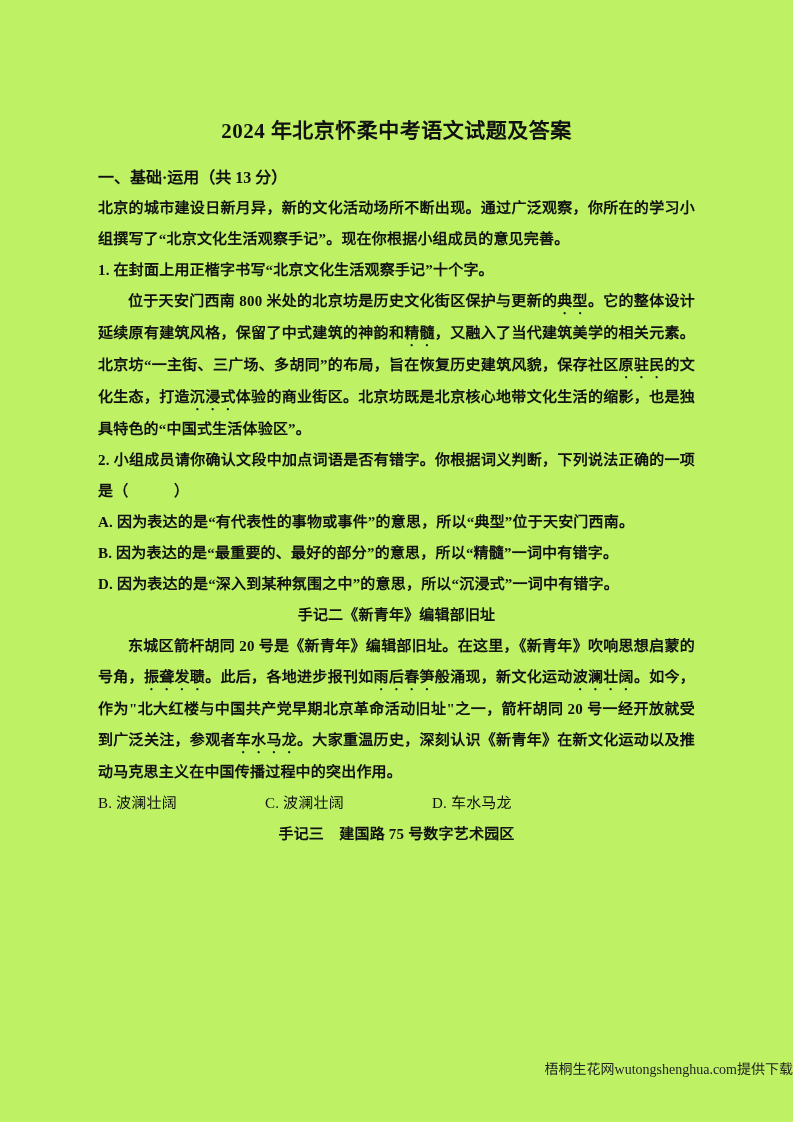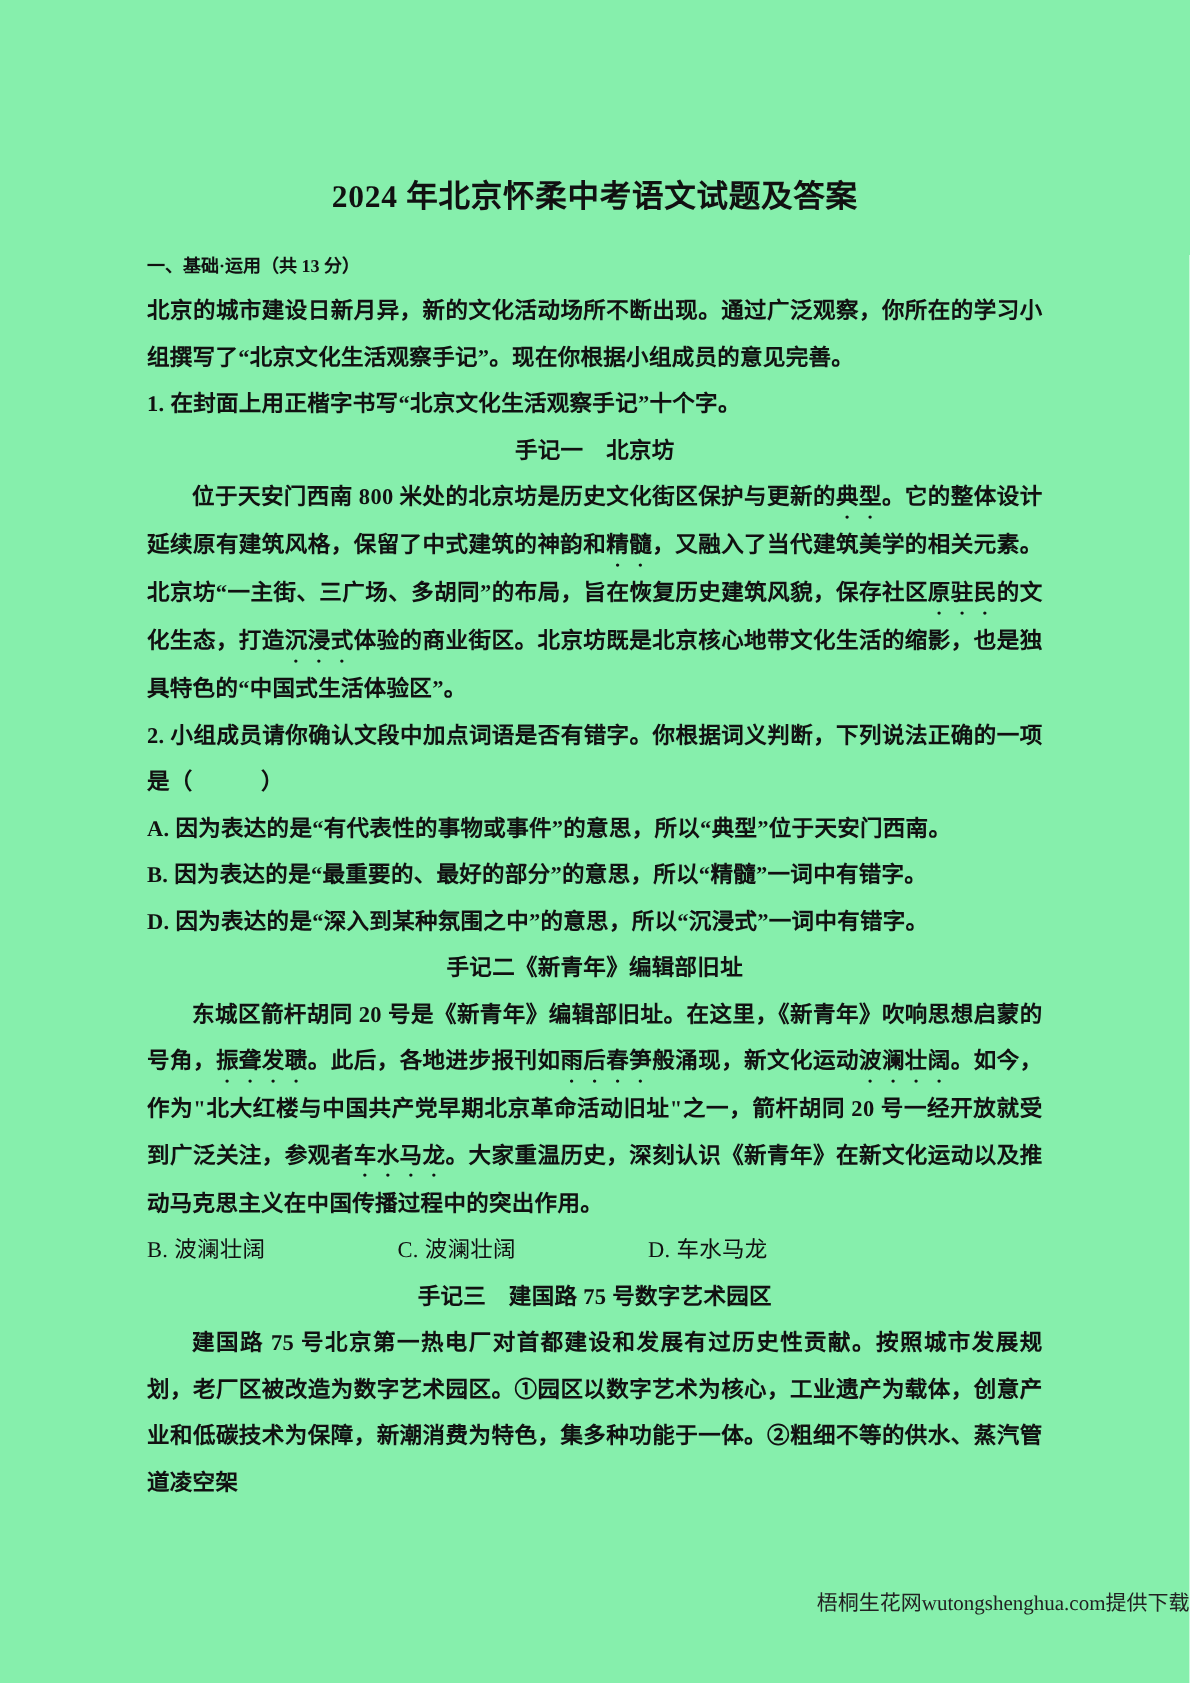--- a/index.html
+++ b/index.html
@@ -5,40 +5,40 @@
   html, body {
     margin: 0;
     padding: 0;
     background: #ffffff;
   }
   .page {
     position: relative;
     width: 793px;
     height: 1122px;
     margin: 0 auto;
-    background: #86efac;
+    background: #bef264;
     color: #111111;
     font-family: "Liberation Serif", "DejaVu Serif", serif;
     overflow: hidden;
     box-sizing: border-box;
   }
   .content {
     padding: 116px 98px 0 98px;
   }
   h1.doc-title {
     margin: 0 0 16px 0;
     font-size: 21px;
     line-height: 30px;
     font-weight: bold;
     text-align: center;
     letter-spacing: 0.5px;
   }
   h2.section-heading {
     margin: 0;
-    font-size: 12px;
+    font-size: 16px;
     line-height: 31px;
     font-weight: bold;
   }
   .para {
     margin: 0;
     font-size: 15px;
     line-height: 31px;
     text-align: justify;
     letter-spacing: 0.2px;
     font-weight: bold;
@@ -82,21 +82,20 @@
   <div class="content">
 
     <h1 class="doc-title">2024 年北京怀柔中考语文试题及答案</h1>
 
     <h2 class="section-heading">一、基础·运用（共 13 分）</h2>
 
     <p class="para">北京的城市建设日新月异，新的文化活动场所不断出现。通过广泛观察，你所在的学习小组撰写了“北京文化生活观察手记”。现在你根据小组成员的意见完善。</p>
 
     <p class="para">1. 在封面上用正楷字书写“北京文化生活观察手记”十个字。</p>
 
-    <p class="para center">手记一　北京坊</p>
 
     <p class="para indent"><span>位于天安门西南 800 米处的北京坊是历史文化街区保护与更新的</span><span class="em">典型</span><span>。它的整体设计延续原有建筑风格，保留了中式建筑的神韵和</span><span class="em">精髓</span><span>，又融入了当代建筑美学的相关元素。北京坊“一主街、三广场、多胡同”的布局，旨在恢复历史建筑风貌，保存社区</span><span class="em">原驻民</span><span>的文化生态，打造</span><span class="em">沉浸式</span><span>体验的商业街区。北京坊既是北京核心地带文化生活的缩影，也是独具特色的“中国式生活体验区”。</span></p>
 
     <p class="para">2. 小组成员请你确认文段中加点词语是否有错字。你根据词义判断，下列说法正确的一项是（　　　）</p>
 
     <p class="para">A. 因为表达的是“有代表性的事物或事件”的意思，所以“典型”位于天安门西南。</p>
     <p class="para">B. 因为表达的是“最重要的、最好的部分”的意思，所以“精髓”一词中有错字。</p>
     <p class="para">D. 因为表达的是“深入到某种氛围之中”的意思，所以“沉浸式”一词中有错字。</p>
 
     <p class="para center">手记二《新青年》编辑部旧址</p>
@@ -105,21 +104,20 @@
 
 
     <div class="options-row">
       <span>B. 波澜壮阔</span>
       <span>C. 波澜壮阔</span>
       <span>D. 车水马龙</span>
     </div>
 
     <p class="para center">手记三　建国路 75 号数字艺术园区</p>
 
-    <p class="para indent">建国路 75 号北京第一热电厂对首都建设和发展有过历史性贡献。按照城市发展规划，老厂区被改造为数字艺术园区。①园区以数字艺术为核心，工业遗产为载体，创意产业和低碳技术为保障，新潮消费为特色，集多种功能于一体。②粗细不等的供水、蒸汽管道凌空架</p>
 
   </div>
 
   <div class="footer">
     <span>梧桐生花网</span>
     <span>wutongshenghua.com</span>
     <span>提供下载</span>
   </div>
 </div>
 

